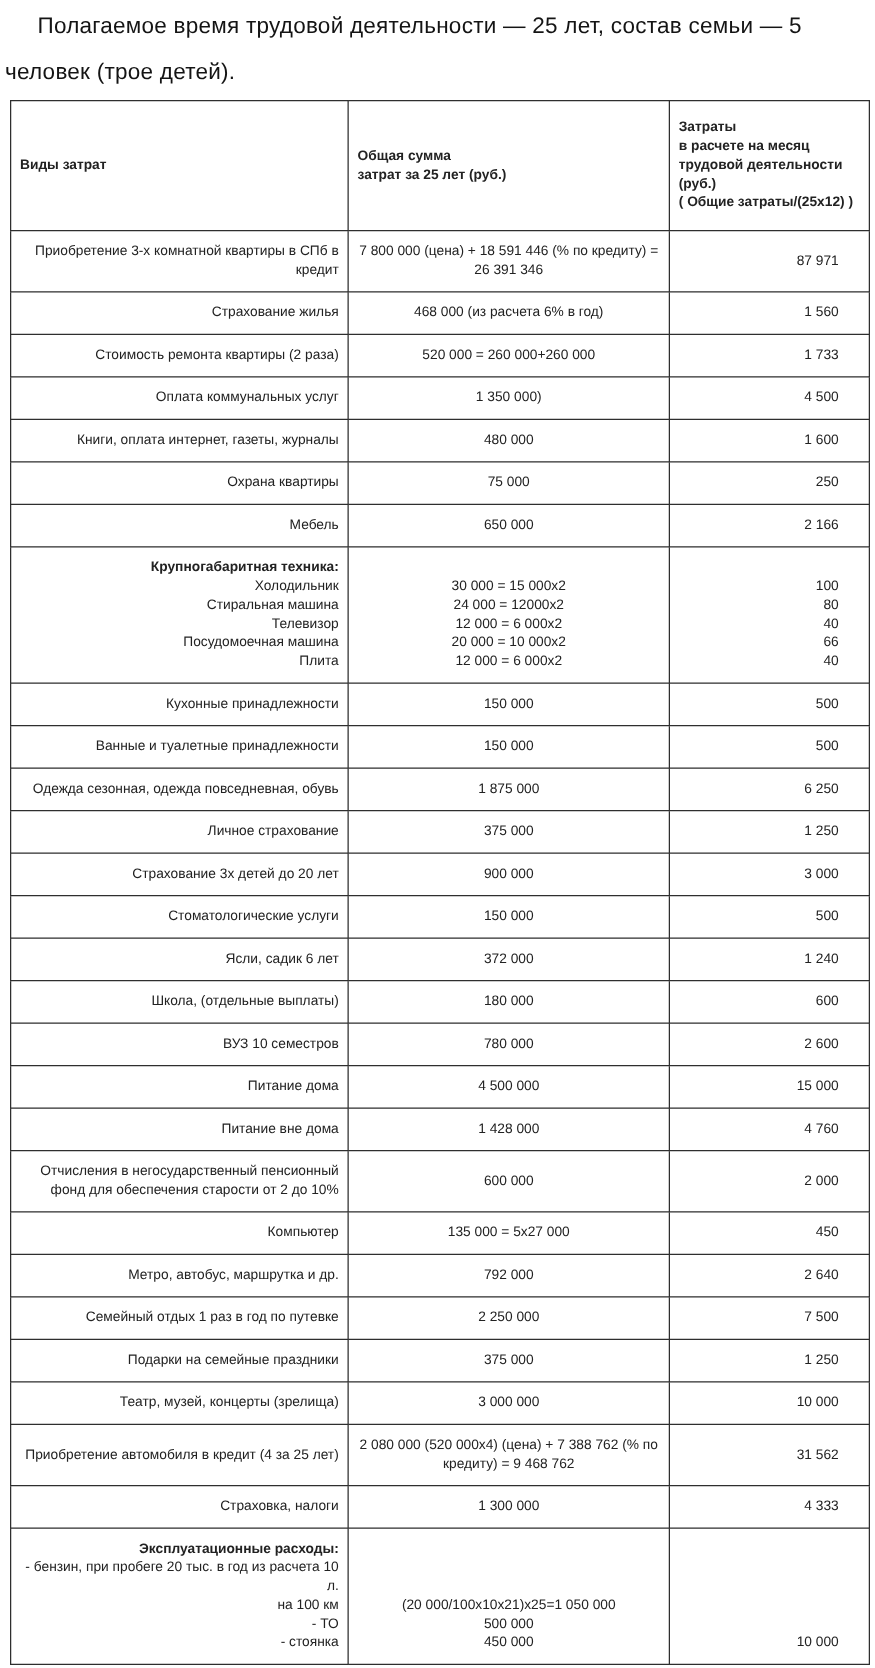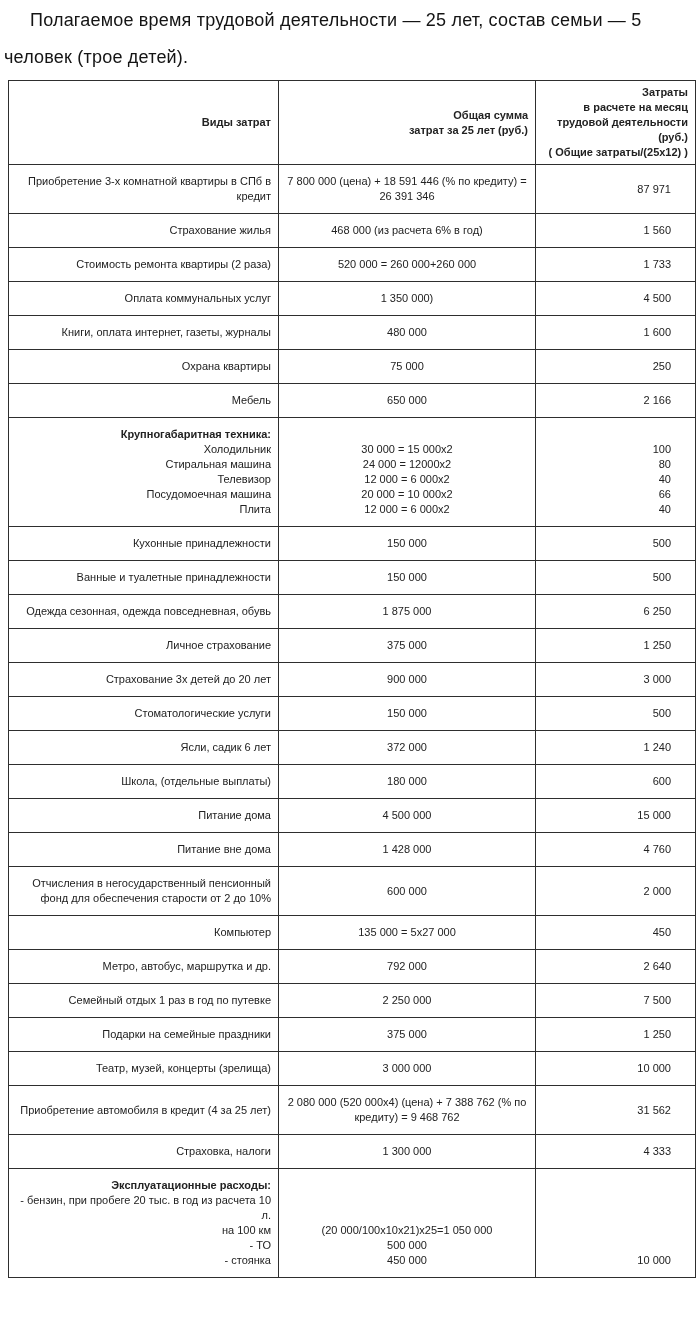--- a/index.html
+++ b/index.html
@@ -37,23 +37,23 @@
     border: 1px solid #2e2e2e;
     font-size: 11px;
     line-height: 15px;
     color: #222222;
     padding: 9px 7px;
     vertical-align: middle;
     overflow: hidden;
   }
   th {
     font-weight: 700;
-    text-align: right;
+    text-align: left;
     white-space: pre-line;
-    padding: 4px 7px;
+    padding: 14px 7px;
   }
   td.c-label { text-align: right; padding-left: 6px; }
   td.c-sum   { text-align: center; }
   td.c-month { text-align: right; padding-right: 24px; }
   tr.multi td { vertical-align: bottom; }
   td .pre { white-space: pre-line; display: block; }
   .group-title { font-weight: 700; display: block; }
 </style>
 </head>
 <body>
@@ -173,20 +173,25 @@
       <td class="c-label">Ясли, садик 6 лет</td>
       <td class="c-sum">372 000</td>
       <td class="c-month">1 240</td>
     </tr>
     <tr>
       <td class="c-label">Школа, (отдельные выплаты)</td>
       <td class="c-sum">180 000</td>
       <td class="c-month">600</td>
     </tr>
     <tr>
+      <td class="c-label">ВУЗ 10 семестров</td>
+      <td class="c-sum">780 000</td>
+      <td class="c-month">2 600</td>
+    </tr>
+    <tr>
       <td class="c-label">Питание дома</td>
       <td class="c-sum">4 500 000</td>
       <td class="c-month">15 000</td>
     </tr>
     <tr>
       <td class="c-label">Питание вне дома</td>
       <td class="c-sum">1 428 000</td>
       <td class="c-month">4 760</td>
     </tr>
     <tr>

